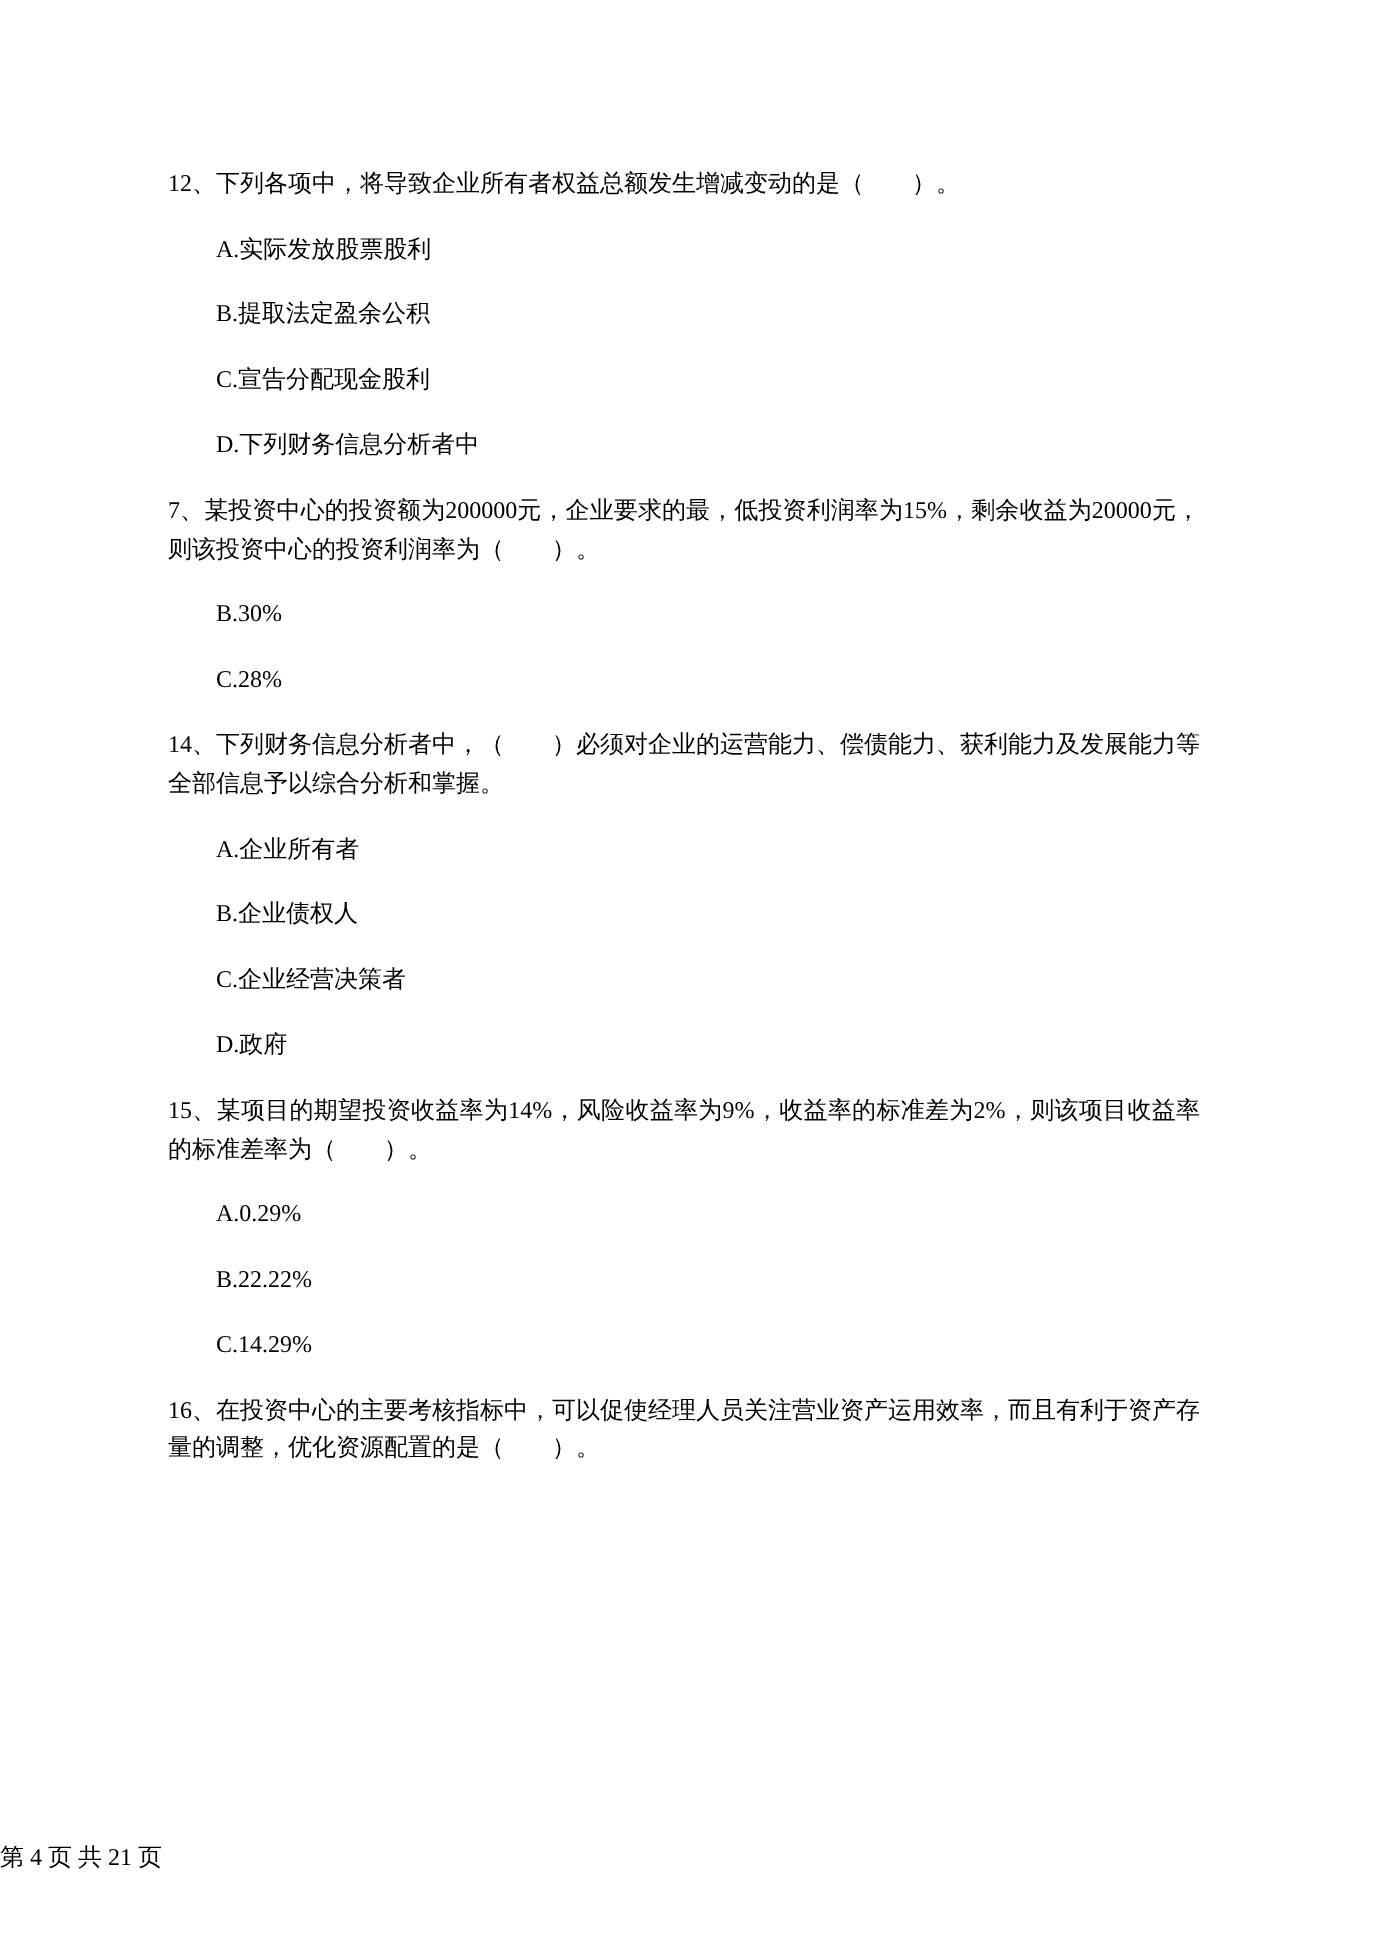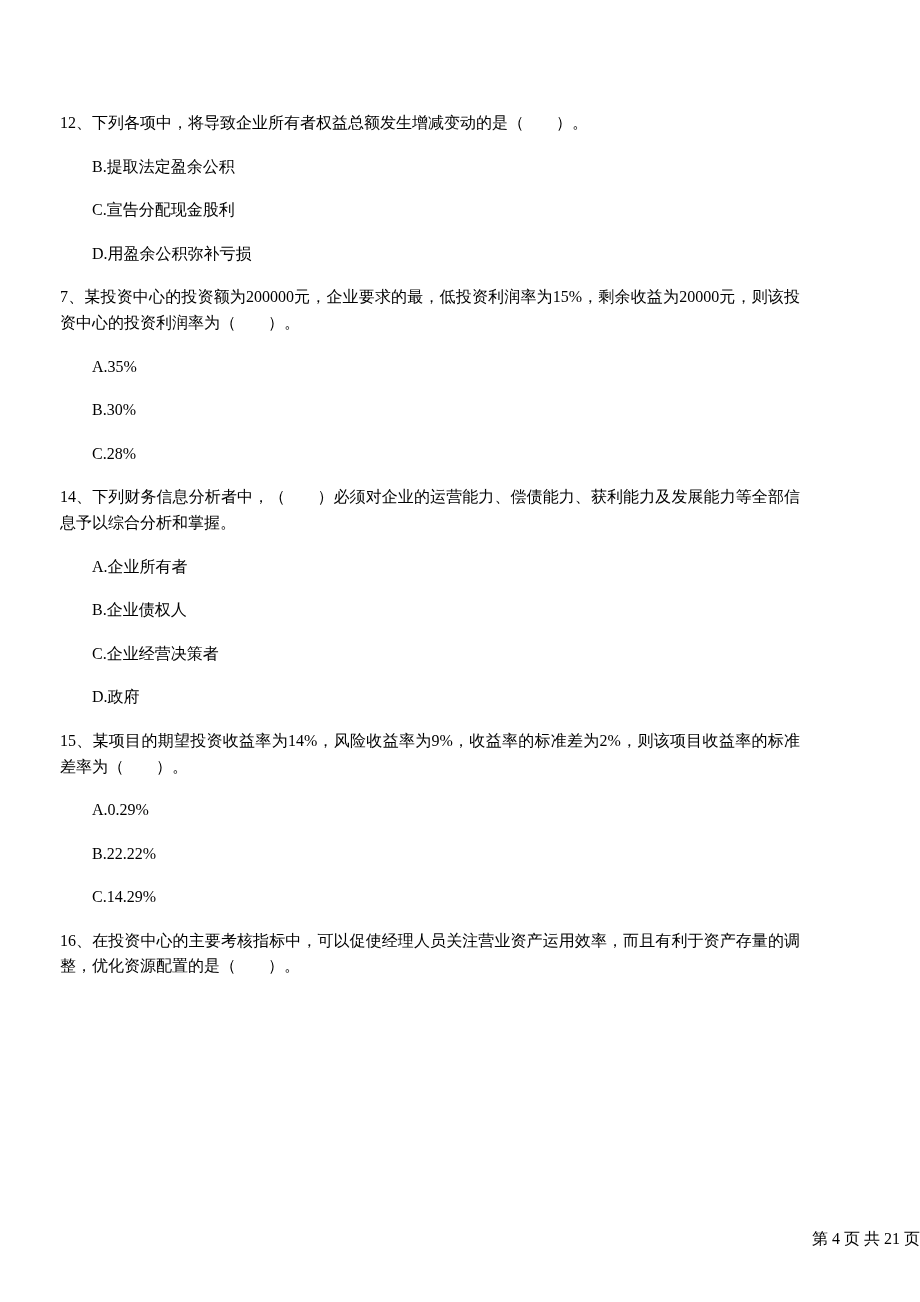--- a/index.html
+++ b/index.html
@@ -8,56 +8,56 @@
     background: #ffffff;
     font-family: "SimSun", "宋体", serif;
     font-size: 16px;
     color: #000000;
     width: 920px;
     height: 1302px;
     position: relative;
     line-height: 1.6;
   }
   .page {
-    padding: 110px 120px 0 60px;
+    padding: 110px 120px 0 112px;
   }
   .question {
     margin-bottom: 18px;
     text-align: justify;
   }
   .options {
     padding-left: 2em;
   }
   .option {
     margin-bottom: 18px;
   }
   .footer {
     position: absolute;
     bottom: 50px;
     left: 0;
     right: 0;
-    text-align: right;
+    text-align: left;
     font-size: 16px;
   }
 </style>
 </head>
 <body>
 
 <div class="page">
 
   <div class="question">12、下列各项中，将导致企业所有者权益总额发生增减变动的是（　　）。</div>
   <div class="options">
+    <div class="option">A.实际发放股票股利</div>
     <div class="option">B.提取法定盈余公积</div>
     <div class="option">C.宣告分配现金股利</div>
-    <div class="option">D.用盈余公积弥补亏损</div>
+    <div class="option">D.下列财务信息分析者中</div>
   </div>
 
   <div class="question">7、某投资中心的投资额为200000元，企业要求的最，低投资利润率为15%，剩余收益为20000元，则该投资中心的投资利润率为（　　）。</div>
   <div class="options">
-    <div class="option">A.35%</div>
     <div class="option">B.30%</div>
     <div class="option">C.28%</div>
   </div>
 
   <div class="question">14、下列财务信息分析者中，（　　）必须对企业的运营能力、偿债能力、获利能力及发展能力等全部信息予以综合分析和掌握。</div>
   <div class="options">
     <div class="option">A.企业所有者</div>
     <div class="option">B.企业债权人</div>
     <div class="option">C.企业经营决策者</div>
     <div class="option">D.政府</div>

